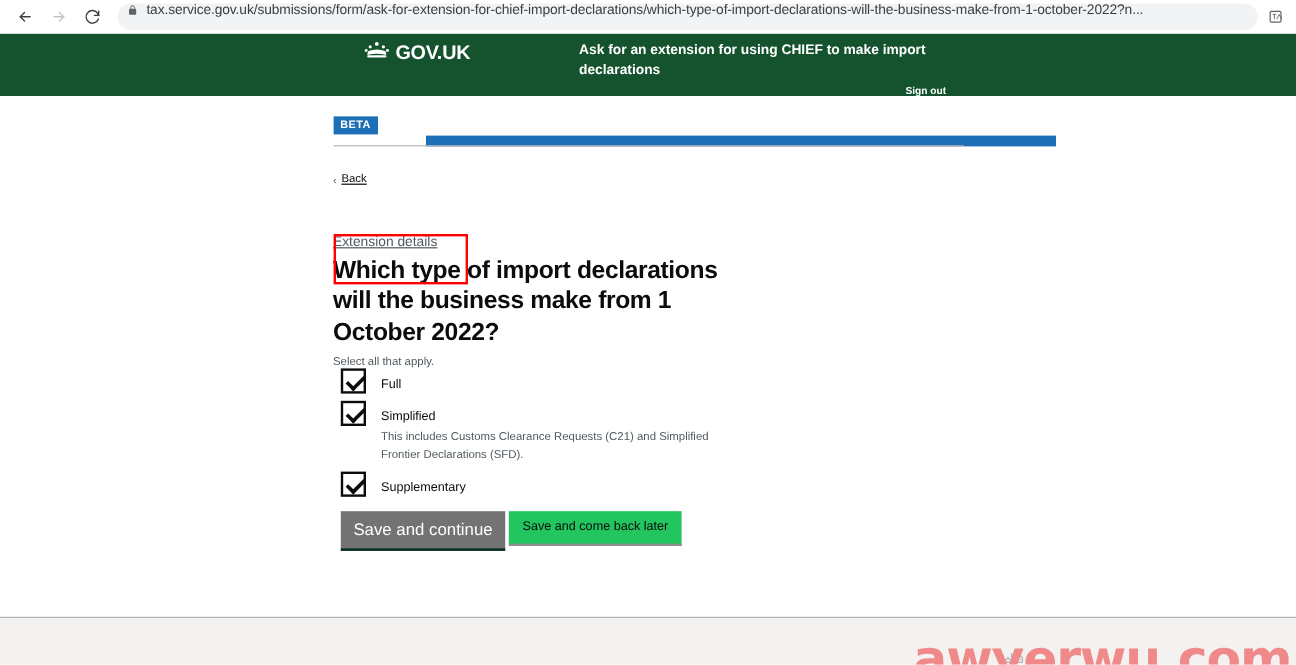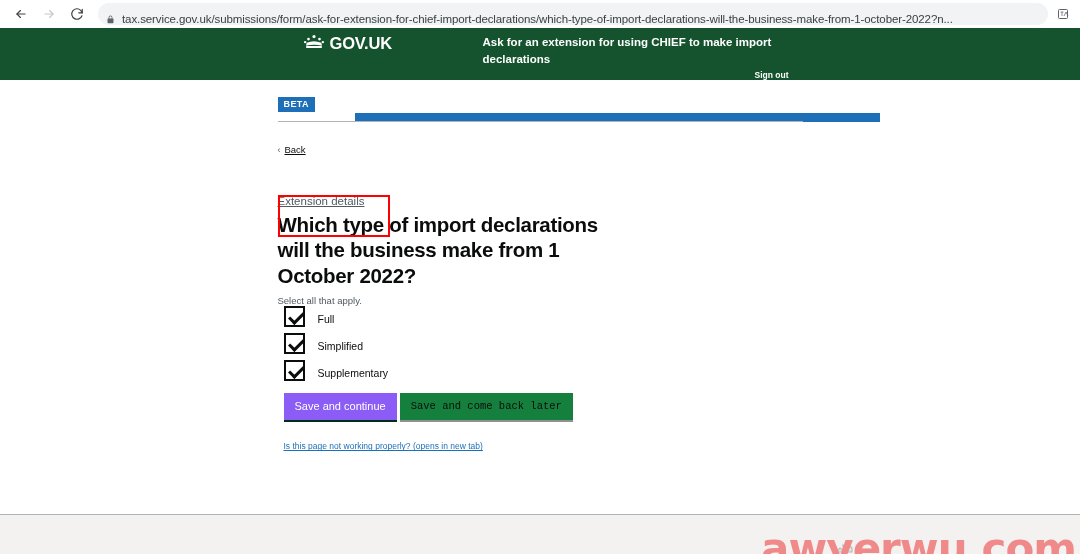--- a/index.html
+++ b/index.html
@@ -33,21 +33,21 @@
   }
   .nav-btn.active { color: #3c4043; }
   .nav-btn.disabled { color: #c4c7c5; }
 
   .omnibox {
     flex: 1;
     height: 22px;
     background: #f1f3f4;
     border-radius: 11px;
     display: flex;
-    align-items: flex-end;
+    align-items: flex-start;
     padding: 0 8px;
     margin-left: 6px;
     margin-right: 4px;
     overflow: hidden;
   }
   .lock-icon { margin-right: 7px; flex: none; display:flex; }
   .url-text {
     font-size: 11.5px;
     color: #3c4043;
     white-space: nowrap;
@@ -222,35 +222,35 @@
   }
 
   .button-row {
     margin-top: 12px;
     margin-left: 6px;
     display: flex;
     align-items: flex-start;
     gap: 3px;
   }
   .btn-primary {
-    background: #8b5cf6;
+    background: #737373;
     border: none;
     border-bottom: 2px solid #002d18;
     color: #ffffff;
     font-family: "Liberation Sans", sans-serif;
-    font-size: 11px;
+    font-size: 14px;
     padding: 7px 11px 8px 11px;
     cursor: pointer;
   }
   .btn-secondary {
-    background: #15803d;
+    background: #22c55e;
     border: none;
     border-bottom: 2px solid #929191;
     color: #0b0c0c;
-    font-family: Liberation Mono, monospace;
+    font-family: Liberation Sans, sans-serif;
     font-size: 10.5px;
     padding: 7px 11px 8px 11px;
     cursor: pointer;
   }
 
   .annotation-box {
     position: absolute;
     left: 0px;
     top: 106px;
     width: 112px;
@@ -390,38 +390,38 @@
         <span class="cb-box"></span>
         <span class="cb-text">
           <span class="cb-label">Full</span>
         </span>
       </div>
 
       <div class="checkbox-row">
         <span class="cb-box"></span>
         <span class="cb-text">
           <span class="cb-label">Simplified</span>
+          <div class="cb-hint">This includes Customs Clearance Requests (C21) and Simplified Frontier Declarations (SFD).</div>
         </span>
       </div>
 
       <div class="checkbox-row">
         <span class="cb-box"></span>
         <span class="cb-text">
           <span class="cb-label">Supplementary</span>
         </span>
       </div>
 
     </div>
 
     <div class="button-row">
       <button class="btn-primary">Save and continue</button>
       <button class="btn-secondary">Save and come back later</button>
     </div>
 
-    <a href="#" class="not-working">Is this page not working properly? (opens in new tab)</a>
 
     <div class="annotation-box"></div>
   </div>
 
   <div class="footer">
     <div class="footer-inner">
 
       <span class="coat-of-arms">
         <svg width="70" height="58" viewBox="0 0 70 58" fill="none" stroke="#8a8a8a" stroke-width="1.1">
           <path d="M35 6 l3 3 3-3 3 3 V13 H26 V9 l3 3 3-3 3 3z" fill="#d9d9d9"></path>

